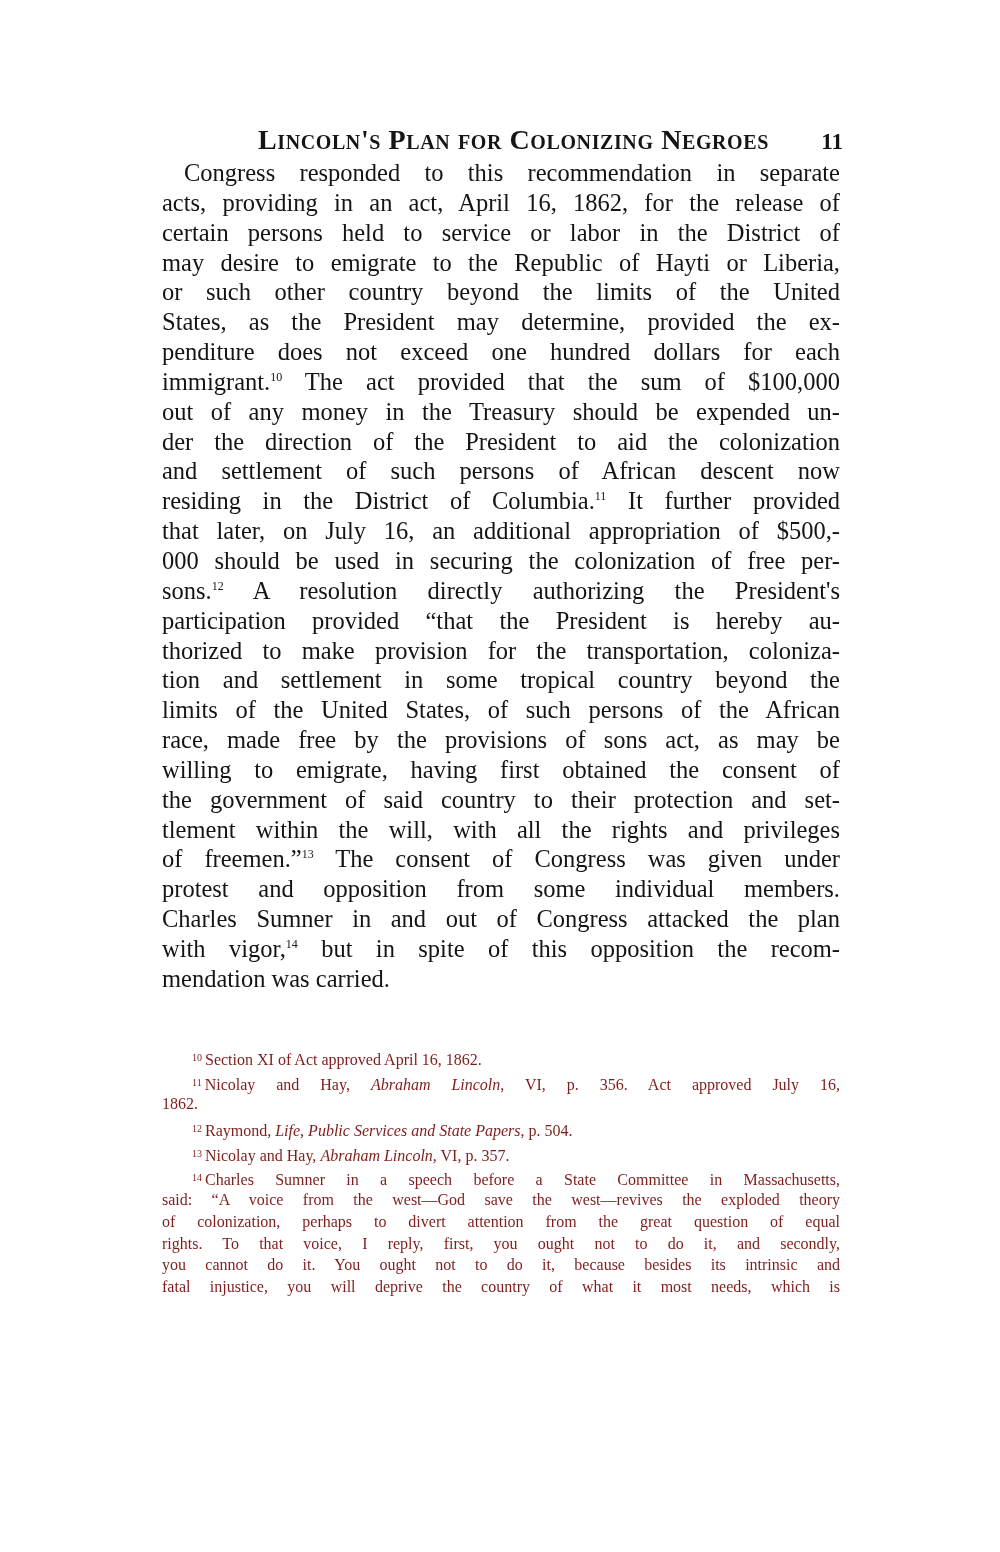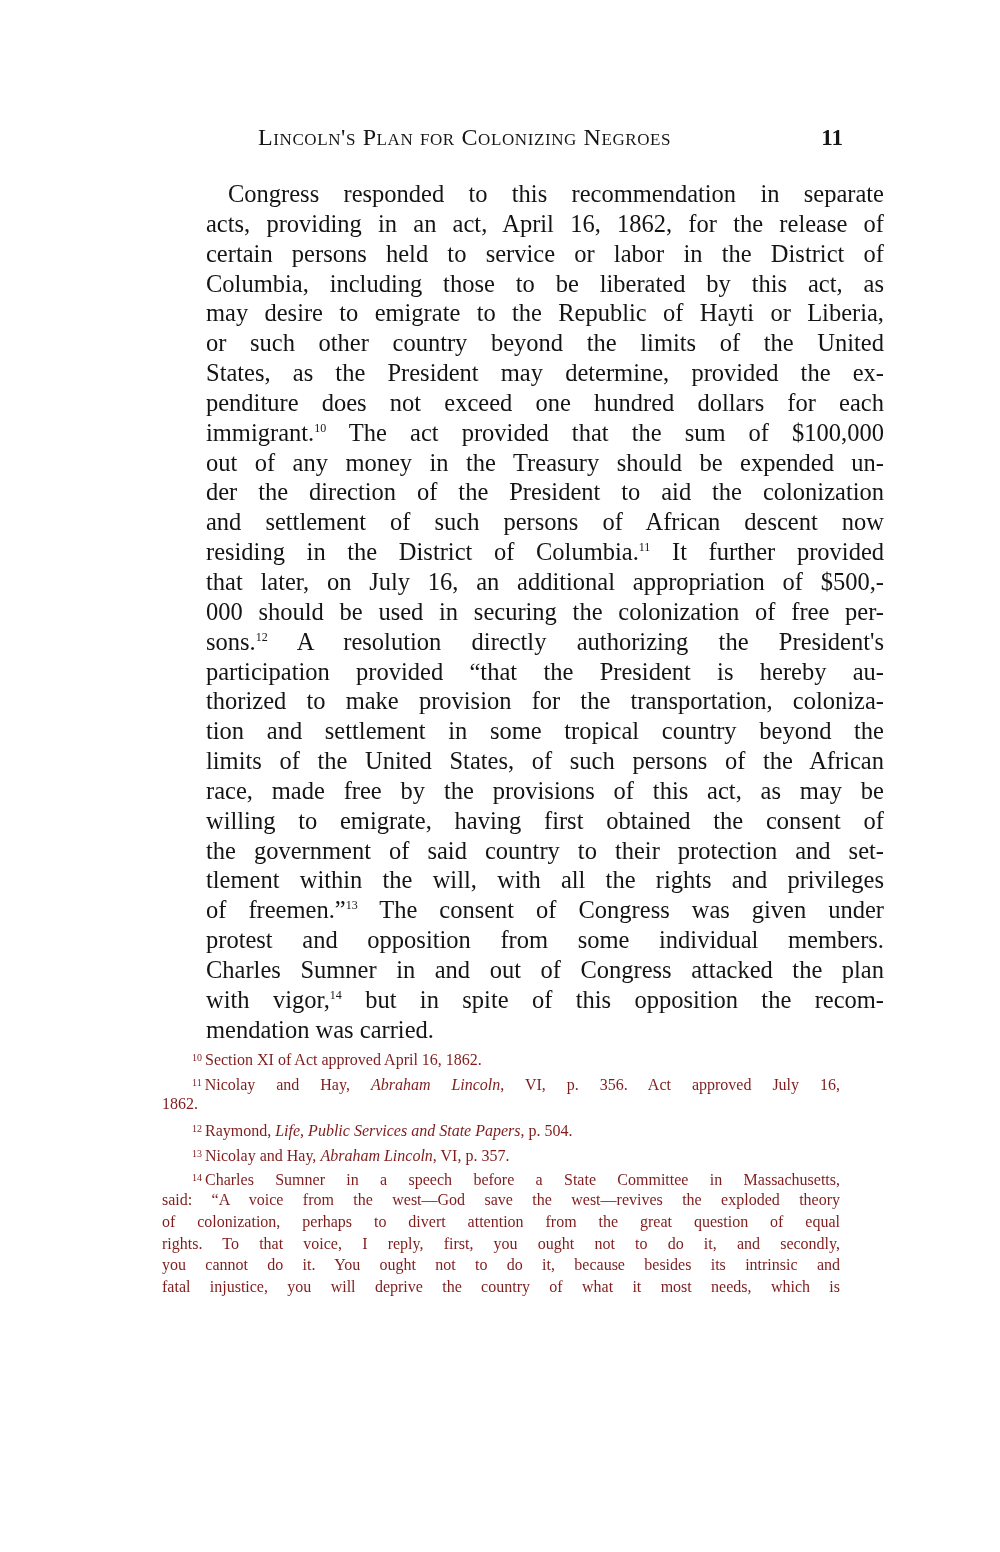--- a/index.html
+++ b/index.html
@@ -25,37 +25,37 @@
       left: 258px;
       top: 124px;
       width: 585px;
       height: 30px;
       display: flex;
       justify-content: space-between;
       align-items: baseline;
     }
     .running-title {
       font-family: "Liberation Serif", serif;
-      font-size: 24px;
+      font-size: 28px;
       font-variant: small-caps;
       letter-spacing: 0.6px;
       color: #151515;
+      font-weight: bold;
     }
     .page-number {
       font-family: "Liberation Serif", serif;
       font-size: 23px;
       font-weight: bold;
       color: #151515;
     }
     .body-text {
       position: absolute;
       left: 162px;
-      top: 179px;
+      top: 158px;
       width: 678px;
-      margin-left: 44px;
     }
     .line {
       font-family: "Liberation Serif", serif;
       font-size: 24.5px;
       line-height: 29.85px;
       height: 29.85px;
       white-space: nowrap;
       text-align: justify;
       text-align-last: justify;
       color: #141414;
@@ -101,38 +101,37 @@
 
   <div class="running-head">
     <span class="running-title">Lincoln's Plan for Colonizing Negroes</span>
     <span class="page-number">11</span>
   </div>
 
   <div class="body-text">
     <div class="line indent">Congress responded to this recommendation in separate</div>
     <div class="line">acts, providing in an act, April 16, 1862, for the release of</div>
     <div class="line">certain persons held to service or labor in the District of</div>
-    <div class="line">Columbia, including those to be liberated by this act, as</div>
     <div class="line">may desire to emigrate to the Republic of Hayti or Liberia,</div>
     <div class="line">or such other country beyond the limits of the United</div>
     <div class="line">States, as the President may determine, provided the ex-</div>
     <div class="line">penditure does not exceed one hundred dollars for each</div>
     <div class="line"><span>immigrant.</span><sup class="fn">10</sup><span>  The act provided that the sum of $100,000</span></div>
     <div class="line">out of any money in the Treasury should be expended un-</div>
     <div class="line">der the direction of the President to aid the colonization</div>
     <div class="line">and settlement of such persons of African descent now</div>
     <div class="line"><span>residing in the District of Columbia.</span><sup class="fn">11</sup><span>  It further provided</span></div>
     <div class="line">that later, on July 16, an additional appropriation of $500,-</div>
     <div class="line">000 should be used in securing the colonization of free per-</div>
     <div class="line"><span>sons.</span><sup class="fn">12</sup><span>  A resolution directly authorizing the President's</span></div>
     <div class="line">participation provided “that the President is hereby au-</div>
     <div class="line">thorized to make provision for the transportation, coloniza-</div>
     <div class="line">tion and settlement in some tropical country beyond the</div>
     <div class="line">limits of the United States, of such persons of the African</div>
-    <div class="line">race, made free by the provisions of this act, as may be</div>
+    <div class="line">race, made free by the provisions of sons act, as may be</div>
     <div class="line">willing to emigrate, having first obtained the consent of</div>
     <div class="line">the government of said country to their protection and set-</div>
     <div class="line">tlement within the will, with all the rights and privileges</div>
     <div class="line"><span>of freemen.”</span><sup class="fn">13</sup><span>  The consent of Congress was given under</span></div>
     <div class="line">protest and opposition from some individual members.</div>
     <div class="line">Charles Sumner in and out of Congress attacked the plan</div>
     <div class="line"><span>with vigor,</span><sup class="fn">14</sup><span> but in spite of this opposition the recom-</span></div>
     <div class="line last">mendation was carried.</div>
   </div>
 

